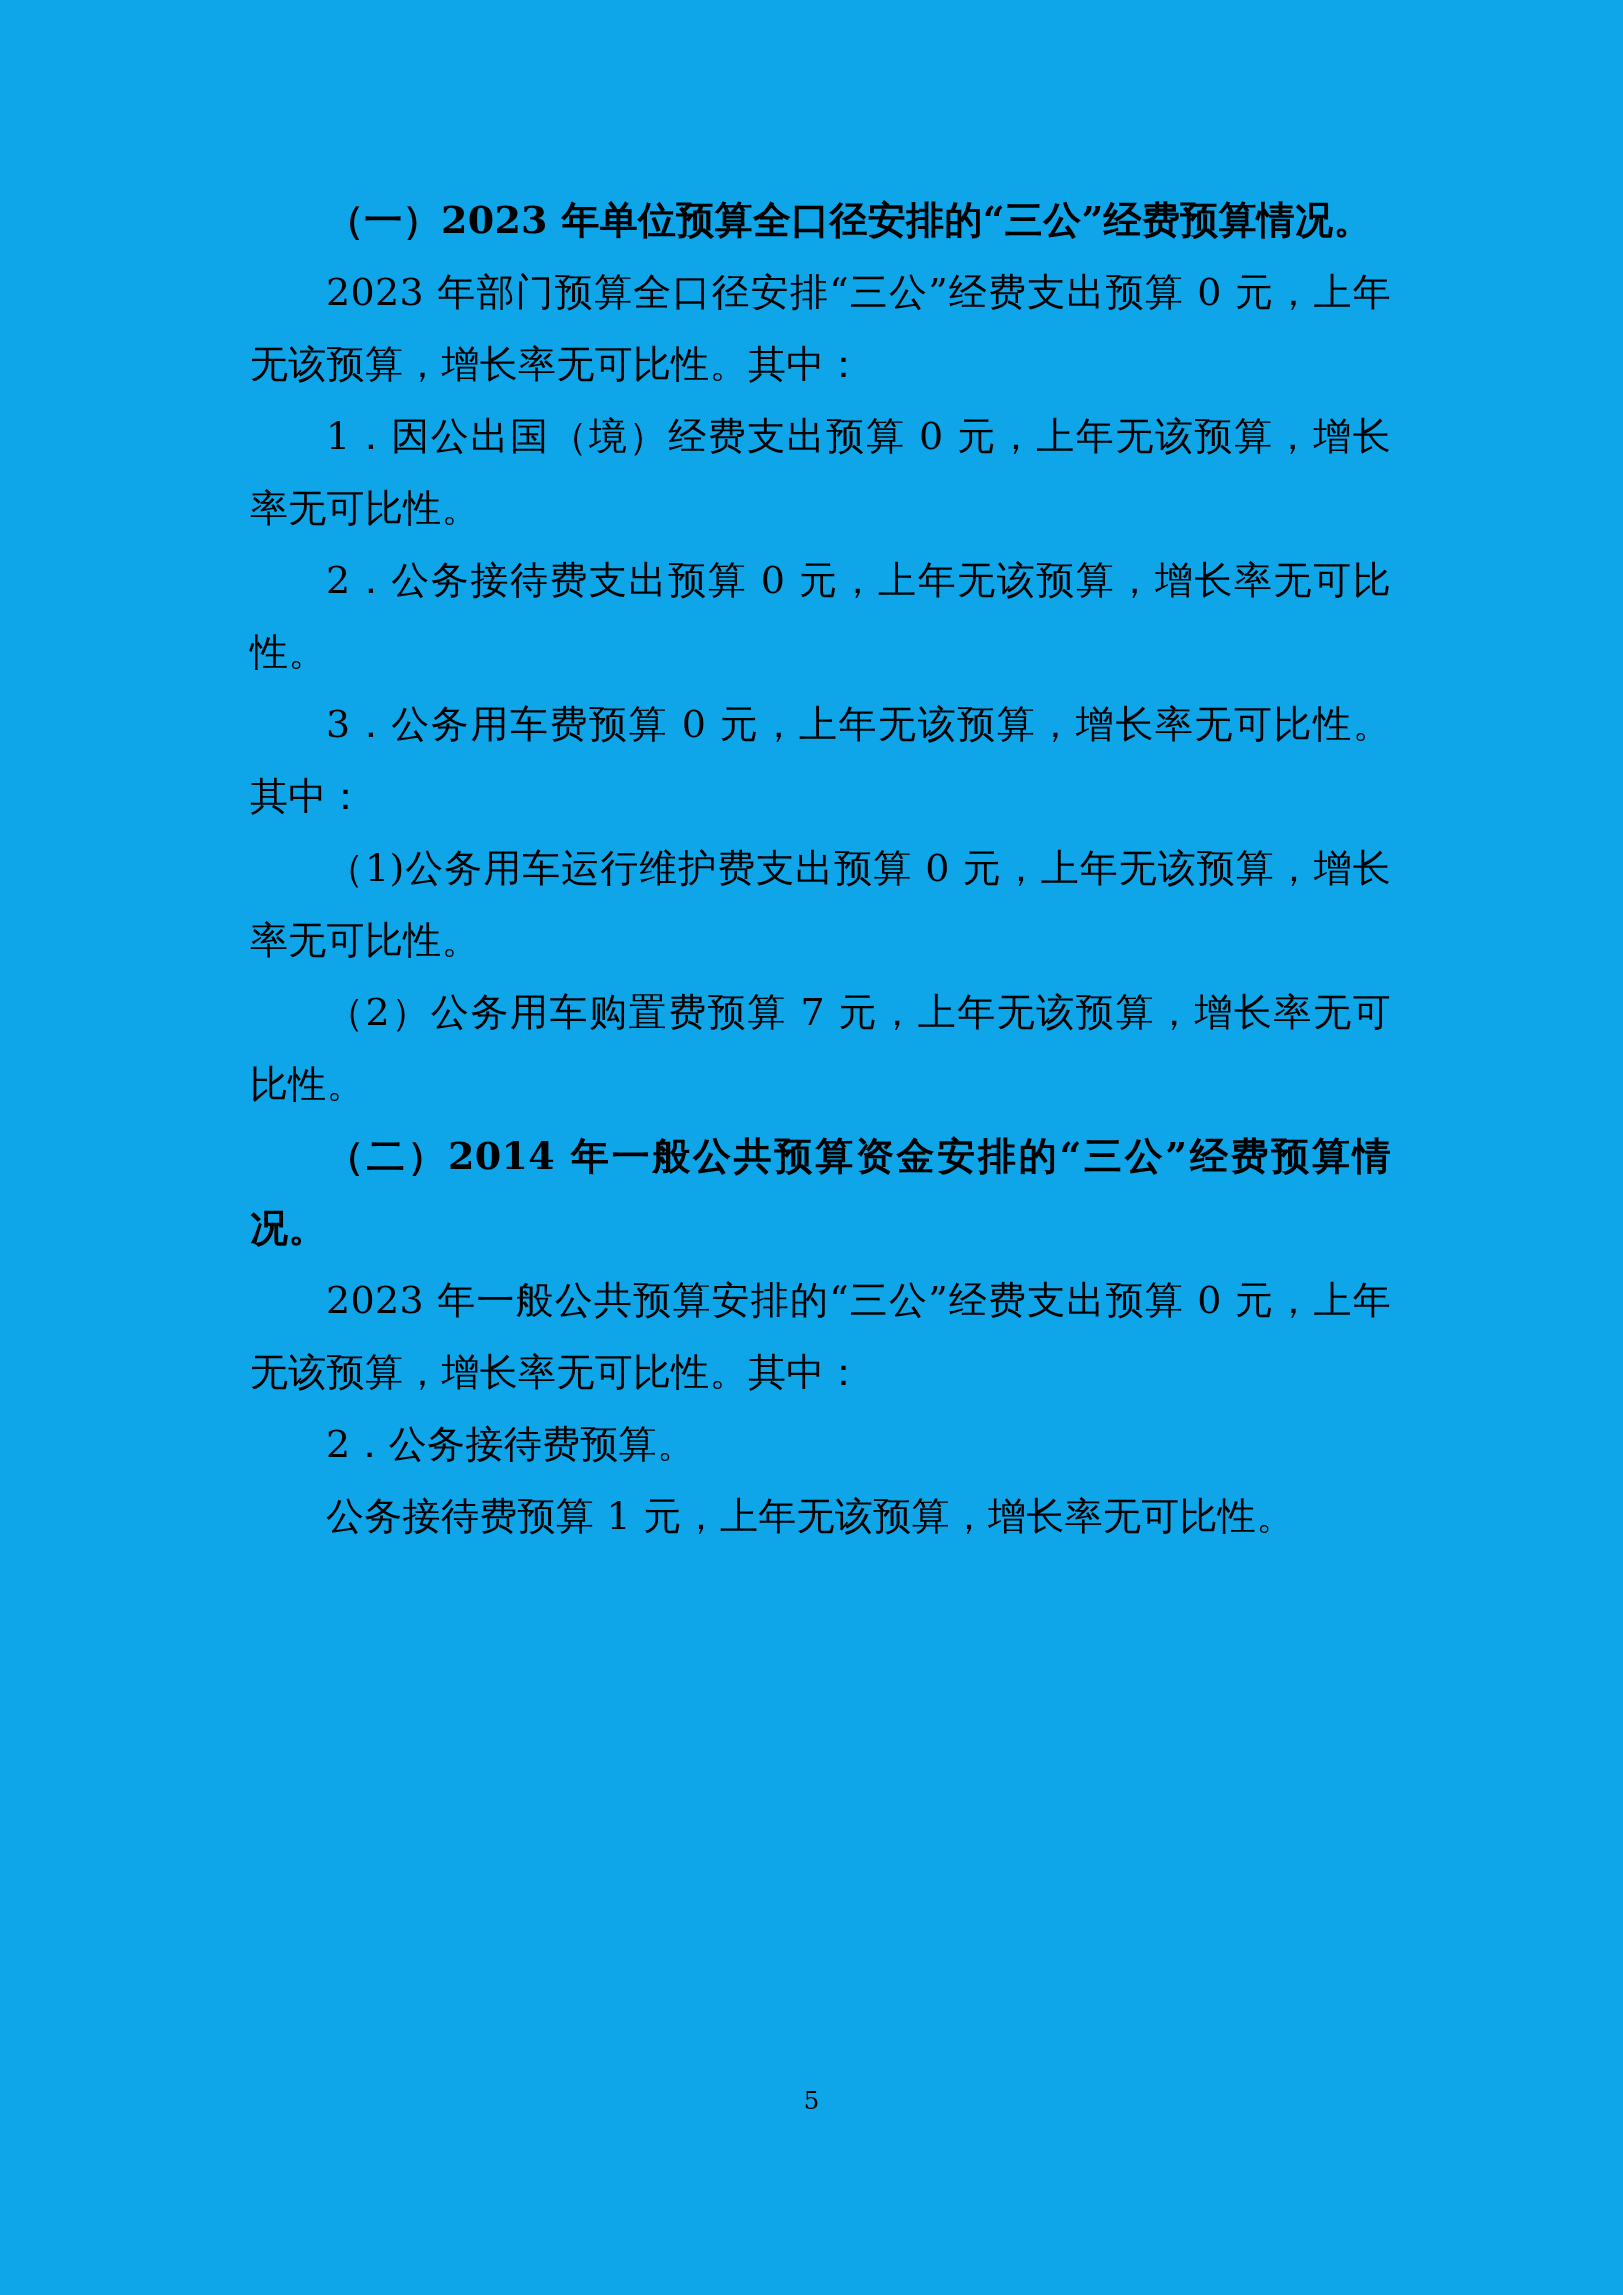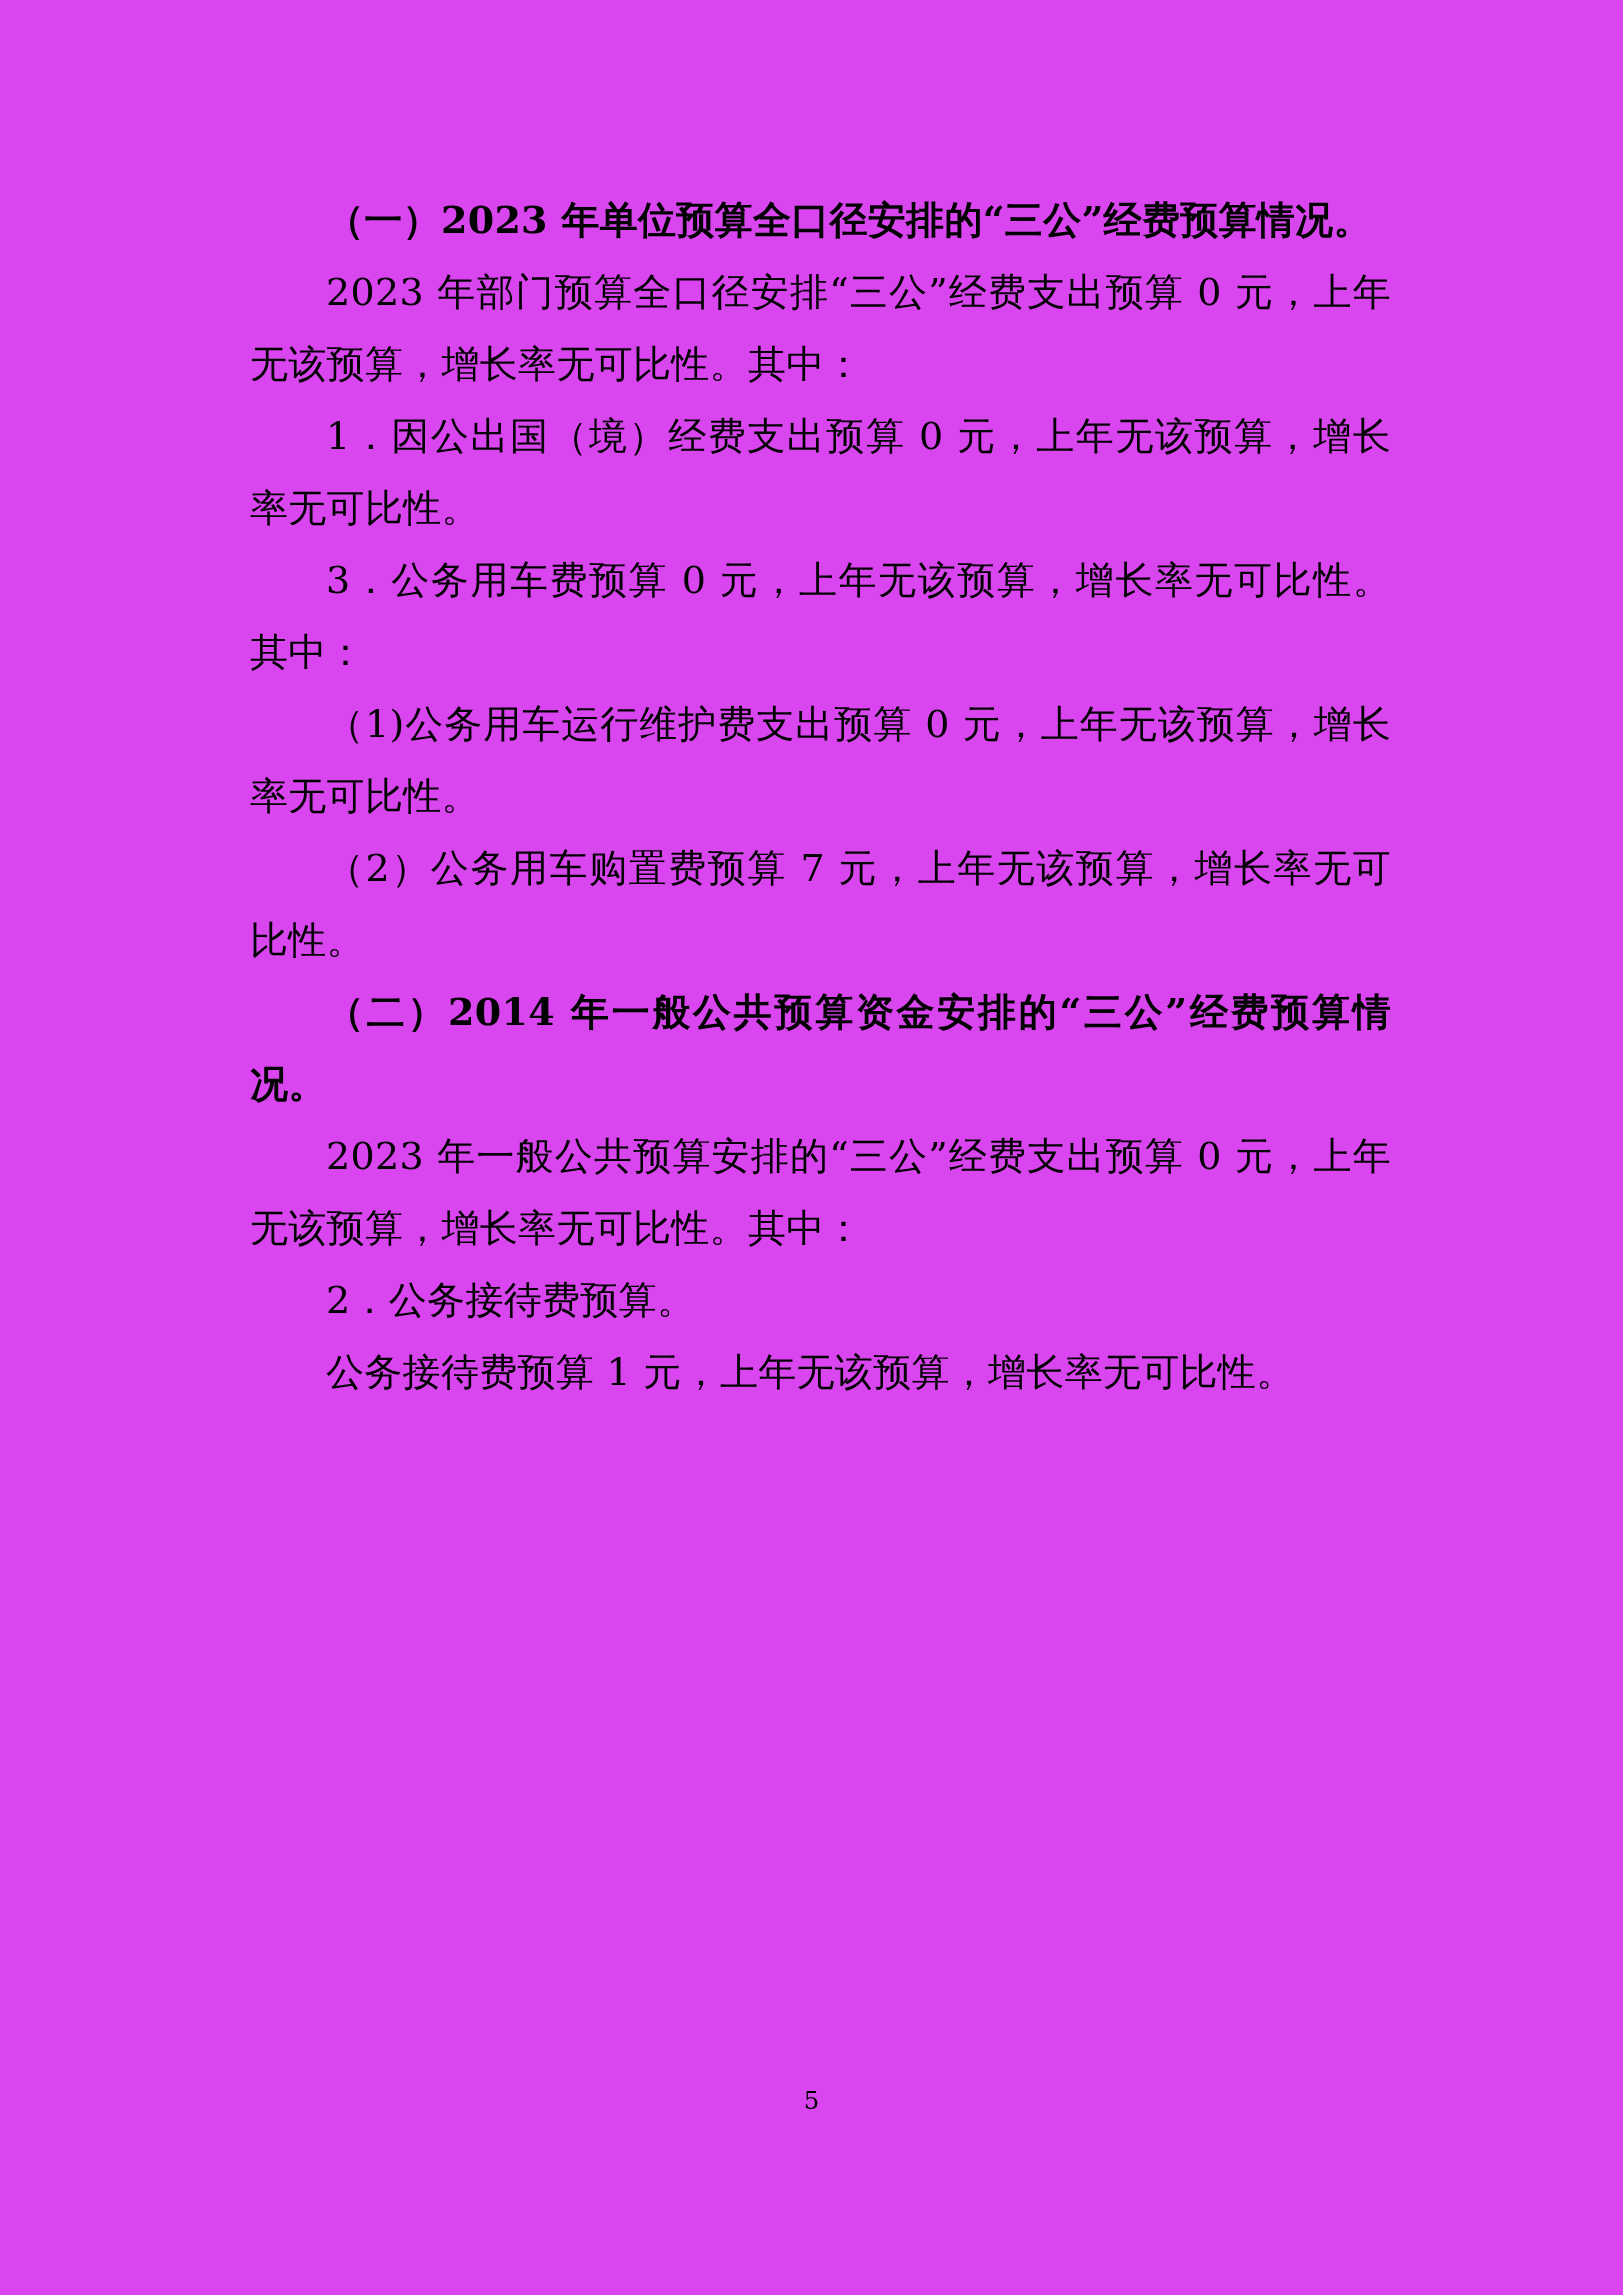--- a/index.html
+++ b/index.html
@@ -8,21 +8,21 @@
     background: #ffffff;
   }
   body {
     font-family: "DejaVu Serif", "Liberation Serif", serif;
     color: #000000;
   }
   .page {
     position: relative;
     width: 1623px;
     height: 2295px;
-    background: #d946ef;
+    background: #0ea5e9;
     box-sizing: border-box;
     overflow: hidden;
   }
   .content {
     position: absolute;
     left: 250px;
     top: 184px;
     width: 1141px;
   }
   p {
@@ -54,20 +54,21 @@
   }
 </style>
 </head>
 <body>
 
 <div class="page">
   <div class="content">
     <p class="heading">（一）2023 年单位预算全口径安排的“三公”经费预算情况。</p>
     <p class="indent">2023 年部门预算全口径安排“三公”经费支出预算 0 元，上年无该预算，增长率无可比性。其中：</p>
     <p class="indent">1．因公出国（境）经费支出预算 0 元，上年无该预算，增长率无可比性。</p>
+    <p class="indent">2．公务接待费支出预算 0 元，上年无该预算，增长率无可比性。</p>
     <p class="indent">3．公务用车费预算 0 元，上年无该预算，增长率无可比性。其中：</p>
     <p class="indent">（1)公务用车运行维护费支出预算 0 元，上年无该预算，增长率无可比性。</p>
     <p class="indent">（2）公务用车购置费预算 7 元，上年无该预算，增长率无可比性。</p>
     <p class="heading">（二）2014 年一般公共预算资金安排的“三公”经费预算情况。</p>
     <p class="indent">2023 年一般公共预算安排的“三公”经费支出预算 0 元，上年无该预算，增长率无可比性。其中：</p>
     <p class="indent">2．公务接待费预算。</p>
     <p class="indent">公务接待费预算 1 元，上年无该预算，增长率无可比性。</p>
   </div>
   <div class="pagenum">5</div>
 </div>

